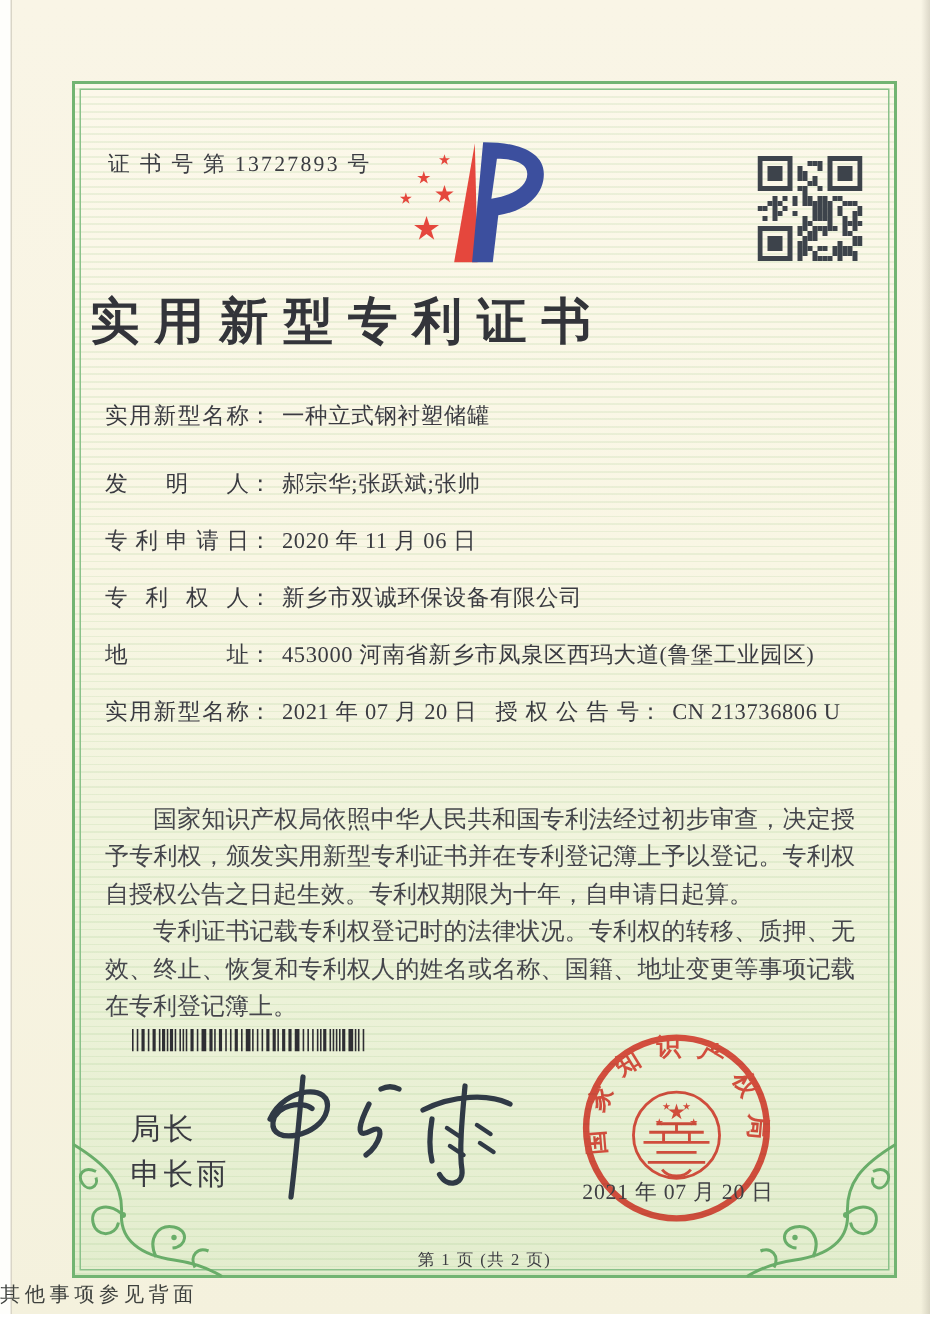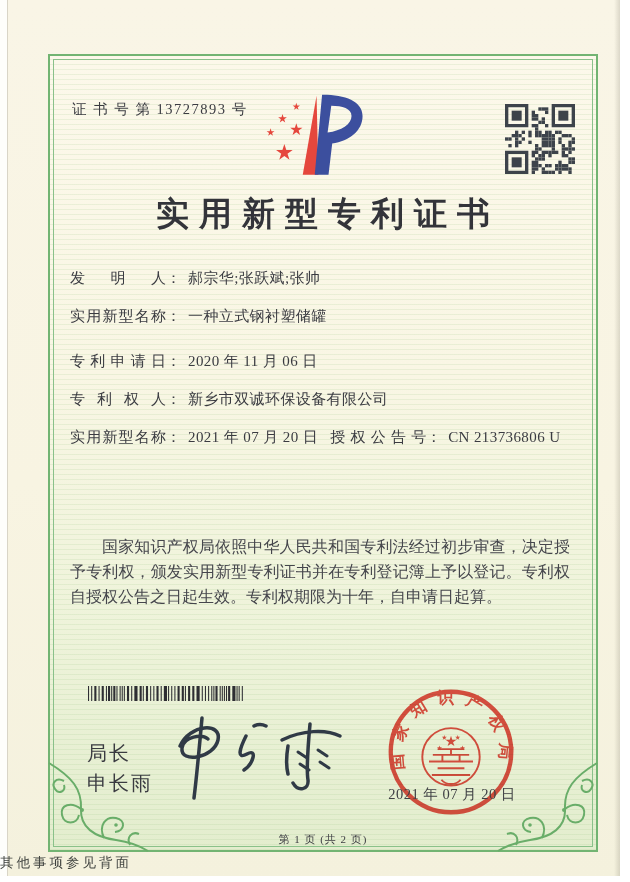--- a/index.html
+++ b/index.html
@@ -12,21 +12,21 @@
 
   .frame{position:absolute;left:48px;top:54px;width:546px;height:794px;border:2px solid #72b472;
     background:
       repeating-linear-gradient(0deg, rgba(148,196,128,.16) 0 1px, rgba(0,0,0,0) 1px 5px),
       linear-gradient(180deg,#fcf8ea 0%,#f9f6e4 40%,#eef3da 72%,#e3edce 100%);}
   .frame-inner{position:absolute;inset:3px;border:1px solid #8ac18a;pointer-events:none;}
 
   .cert-no{position:absolute;left:22px;top:44px;font-size:14.5px;letter-spacing:1.5px;color:#3b3c42;}
   .logo{position:absolute;left:50%;top:36px;transform:translateX(-50%);width:138px;height:92px;}
   .qr{position:absolute;left:455px;top:48px;width:70px;height:70px;}
-  .title{position:absolute;left:0;right:0;top:136px;margin:0;text-align:center;
+  .title{position:absolute;left:0;right:0;top:136px;margin:0;
     font-size:33px;font-weight:bold;letter-spacing:10px;text-indent:10px;color:#33343a;}
 
   .fields{position:absolute;left:20px;right:22px;top:212px;font-size:15px;color:#3a3b41;line-height:20px;}
   .frow{margin-bottom:18px;white-space:nowrap;}
   .frow.first{margin-bottom:25px;}
   .flabel{display:inline-block;width:96px;vertical-align:top;
     text-align:justify;text-align-last:justify;-moz-text-align-last:justify;}
   .fcolon{margin-right:7px;}
   .fvalue{letter-spacing:.4px;}
   .pair2{margin-left:12px;}
@@ -219,39 +219,43 @@
               <rect x="48" y="60" width="3" height="3"></rect>
               <rect x="57" y="60" width="3" height="3"></rect>
             </g>
         </g>
       </svg>
     </div>
 
     <h1 class="title">实用新型专利证书</h1>
 
     <div class="fields">
-      <div class="frow">
-        <span class="flabel">发明人</span><span class="fcolon">：</span><span class="fvalue">郝宗华;张跃斌;张帅</span>
-      </div>
       <div class="frow first">
         <span class="flabel">实用新型名称</span><span class="fcolon">：</span><span class="fvalue">一种立式钢衬塑储罐</span>
       </div>
       <div class="frow">
+        <span class="flabel">发明人</span><span class="fcolon">：</span><span class="fvalue">郝宗华;张跃斌;张帅</span>
+      </div>
+      <div class="frow">
         <span class="flabel">专利申请日</span><span class="fcolon">：</span><span class="fvalue">2020 年 11 月 06 日</span>
       </div>
       <div class="frow">
         <span class="flabel">专利权人</span><span class="fcolon">：</span><span class="fvalue">新乡市双诚环保设备有限公司</span>
+      </div>
+      <div class="frow">
+        <span class="flabel">地址</span><span class="fcolon">：</span><span class="fvalue">453000 河南省新乡市凤泉区西玛大道(鲁堡工业园区)</span>
       </div>
       <div class="frow">
         <span class="flabel">实用新型名称</span><span class="fcolon">：</span><span class="fvalue">2021 年 07 月 20 日</span><span class="pair2"><span class="flabel">授权公告号</span><span class="fcolon">：</span><span class="fvalue">CN 213736806 U</span></span>
       </div>
     </div>
 
     <div class="paras">
       <p>国家知识产权局依照中华人民共和国专利法经过初步审查，决定授予专利权，颁发实用新型专利证书并在专利登记簿上予以登记。专利权自授权公告之日起生效。专利权期限为十年，自申请日起算。</p>
+      <p>专利证书记载专利权登记时的法律状况。专利权的转移、质押、无效、终止、恢复和专利权人的姓名或名称、国籍、地址变更等事项记载在专利登记簿上。</p>
     </div>
 
     <div class="barcode">
       <svg viewBox="0 0 150 16" width="158" height="15" preserveAspectRatio="none" fill="#2e2e33">
           <rect x="0" y="0" width="1" height="16"></rect>
           <rect x="3" y="0" width="1" height="16"></rect>
           <rect x="6" y="0" width="2" height="16"></rect>
           <rect x="10" y="0" width="1" height="16"></rect>
           <rect x="13" y="0" width="2" height="16"></rect>
           <rect x="17" y="0" width="1" height="16"></rect>

